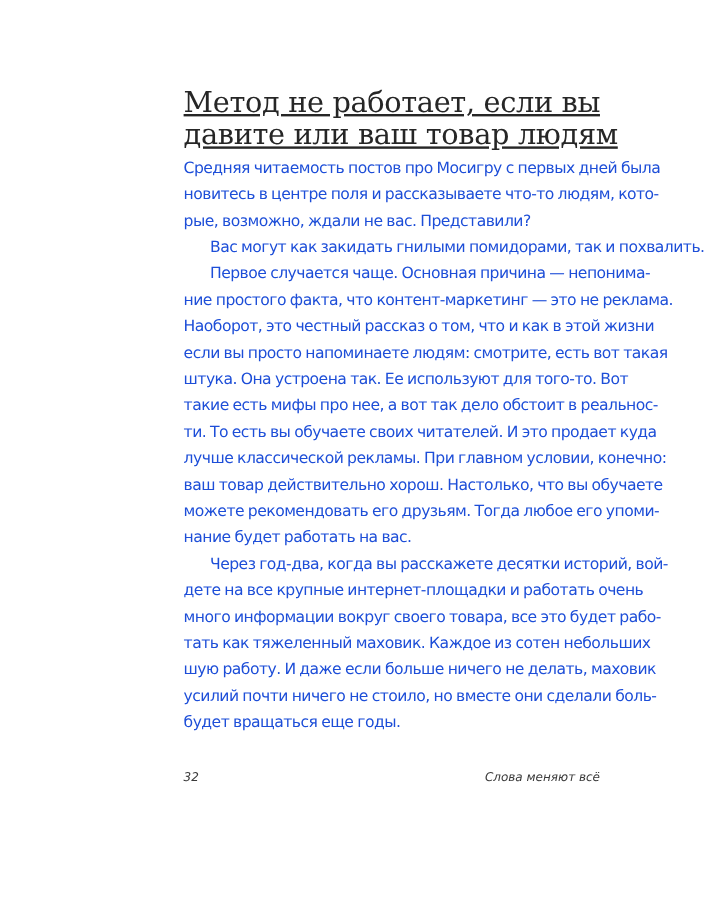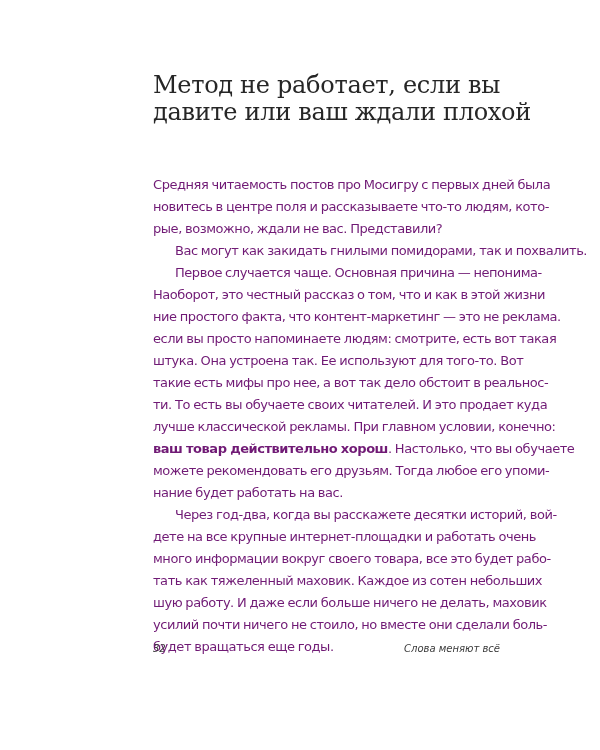--- a/index.html
+++ b/index.html
@@ -30,49 +30,49 @@
       font-family: "DejaVu Serif", "Liberation Serif", serif;
       font-weight: normal;
       font-size: 24px;
       line-height: 27px;
       color: #262626;
       letter-spacing: -0.3px;
     }
     .title .tline {
       display: block;
       white-space: nowrap;
+      text-decoration: underline;
     }
     .body-text {
       position: absolute;
       left: 153px;
       top: 130px;
       width: 346px;
       font-family: "DejaVu Sans", "Liberation Sans", sans-serif;
       font-size: 13px;
-      color: #701a75;
-      margin-top: 44px;
+      color: #1d4ed8;
     }
     .line {
       display: block;
       height: 22px;
       line-height: 22px;
       white-space: nowrap;
       text-align: justify;
       text-align-last: justify;
       letter-spacing: -0.45px;
       word-spacing: -0.5px;
     }
     .line.last {
       text-align-last: left;
     }
     .line.indent {
       padding-left: 22px;
     }
     .bold {
-      font-weight: bold;
+      font-weight: normal;
     }
     .footer {
       position: absolute;
       top: 643px;
       left: 153px;
       width: 347px;
       height: 16px;
       font-family: "DejaVu Sans", "Liberation Sans", sans-serif;
       font-style: italic;
       font-size: 10px;
@@ -90,39 +90,39 @@
       padding-left: 18px;
     }
   </style>
 </head>
 <body>
 
 <div class="page">
 
   <h1 class="title">
     <span class="tline">Метод не работает, если вы</span>
-    <span class="tline">давите или ваш ждали плохой</span>
+    <span class="tline">давите или ваш товар людям</span>
   </h1>
 
   <div class="body-text">
 
     <div>
       <span class="line">Средняя читаемость постов про Мосигру с первых дней была</span>
       <span class="line">новитесь в центре поля и рассказываете что-то людям, кото-</span>
       <span class="line last">рые, возможно, ждали не вас. Представили?</span>
     </div>
 
     <div>
       <span class="line indent">Вас могут как закидать гнилыми помидорами, так и похвалить.</span>
     </div>
 
     <div>
       <span class="line indent">Первое случается чаще. Основная причина — непонима-</span>
+      <span class="line">ние простого факта, что контент-маркетинг — это не реклама.</span>
       <span class="line">Наоборот, это честный рассказ о том, что и как в этой жизни</span>
-      <span class="line">ние простого факта, что контент-маркетинг — это не реклама.</span>
       <span class="line">если вы просто напоминаете людям: смотрите, есть вот такая</span>
       <span class="line">штука. Она устроена так. Ее используют для того-то. Вот</span>
       <span class="line">такие есть мифы про нее, а вот так дело обстоит в реальнос-</span>
       <span class="line">ти. То есть вы обучаете своих читателей. И это продает куда</span>
       <span class="line">лучше классической рекламы. При главном условии, конечно:</span>
       <span class="line"><span class="bold">ваш товар действительно хорош</span><span>. Настолько, что вы обучаете</span></span>
       <span class="line">можете рекомендовать его друзьям. Тогда любое его упоми-</span>
       <span class="line last">нание будет работать на вас.</span>
     </div>
 

